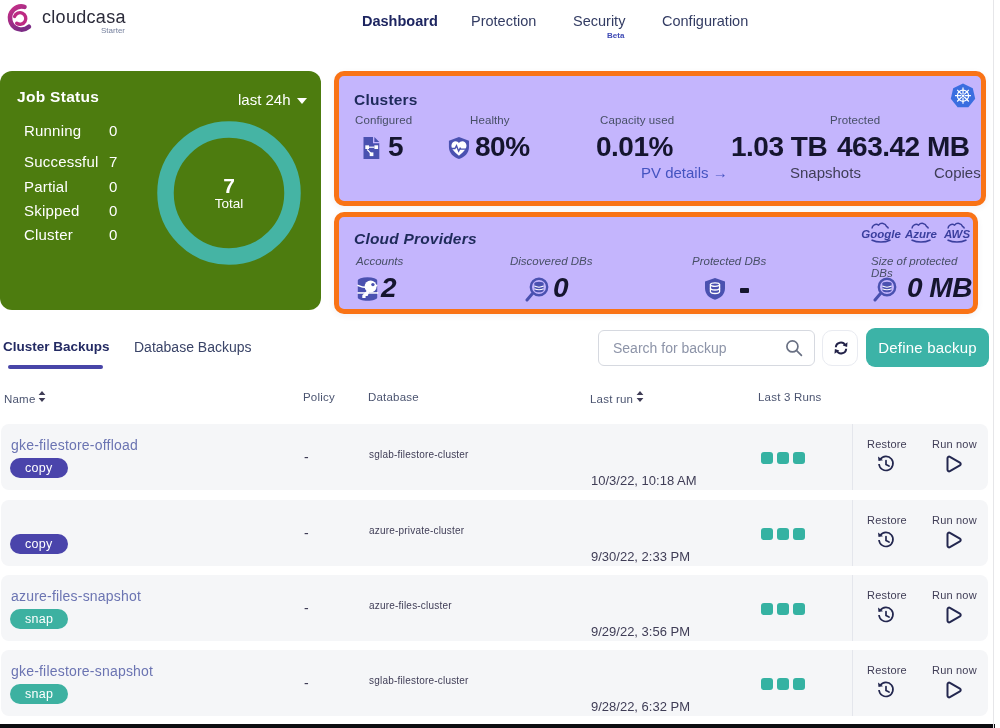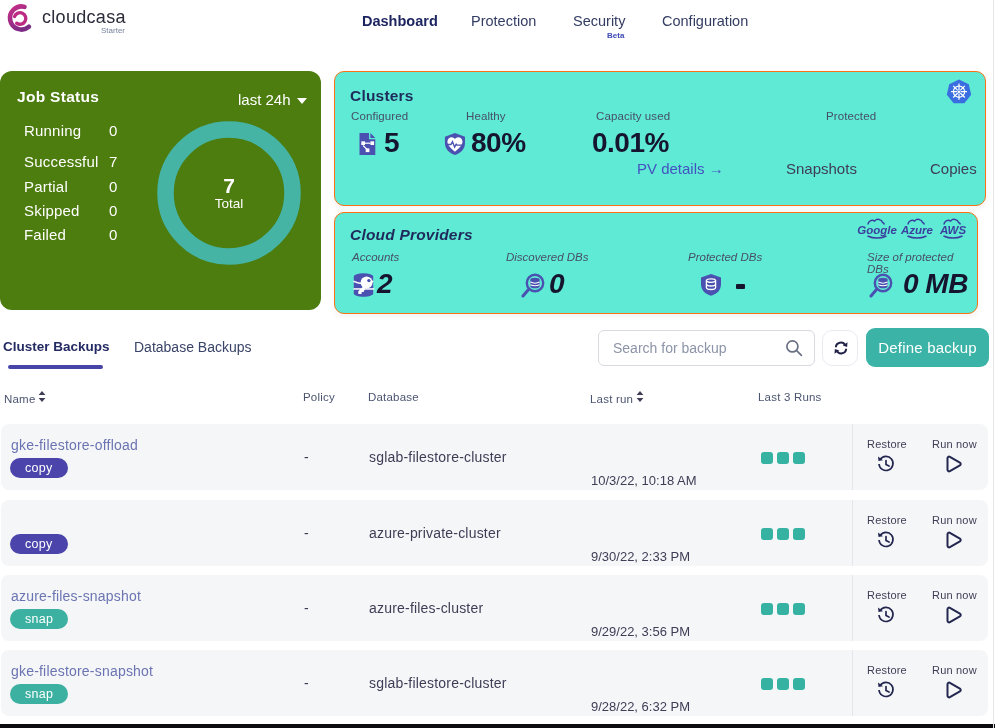--- a/index.html
+++ b/index.html
@@ -14,21 +14,21 @@
 
 
 #jobcard { left:0; top:71px; width:321px; height:239px; background:#4d7c0f; border-radius:12px; color:#fff; }
 #jobcard h2 { position:absolute; left:17px; top:17px; font-size:15.5px; font-weight:bold; letter-spacing:0.3px; }
 #last24 { position:absolute; left:238px; top:20px; font-size:15px; }
 #last24:after { content:""; display:inline-block; margin-left:6px; margin-bottom:1px; vertical-align:middle; border-left:5px solid transparent; border-right:5px solid transparent; border-top:6px solid #fff; }
 .stat-label { position:absolute; left:24px; font-size:15px; letter-spacing:0.2px; }
 .stat-val { position:absolute; left:109px; font-size:15px; }
 
 
-.card { position:absolute; background:#5eead4; border:1px solid #f97316; border-radius:10px; box-shadow:0 2px 6px rgba(30,30,80,0.06); }
+.card { position:absolute; background:#c4b5fd; border:5px solid #f97316; border-radius:10px; box-shadow:0 2px 6px rgba(30,30,80,0.06); }
 #clusters { left:334px; top:71px; width:652px; height:135px; }
 #cloud { left:334px; top:212px; width:644px; height:102px;font-style:italic; }
 .cardtitle { position:absolute; font-size:15.5px; font-weight:bold; color:#1e2a5a; letter-spacing:0.2px; }
 .mlabel { position:absolute; font-size:11.5px; color:#474f66; top:38px; letter-spacing:0.1px; }
 .mval { position:absolute; top:55px; font-size:28px; font-weight:bold; color:#15152e; letter-spacing:-0.5px; }
 .msub { position:absolute; top:88px; font-size:15px; color:#3f3d56;margin-left:48px; }
 .mlabel2 { position:absolute; font-size:11.5px; color:#474f66; top:38px; }
 .mval2 { position:absolute; top:55px; font-size:28px; font-weight:bold; color:#15152e; letter-spacing:-0.5px; }
 
 
@@ -42,21 +42,21 @@
 
 
 .th { position:absolute; top:391px; font-size:11.5px; color:#4b5470; letter-spacing:0.2px; }
 .row { position:absolute; left:1px; width:987px; height:66px; background:#f5f6f8; border-radius:8px; }
 .vline { position:absolute; left:851px; top:0; width:1px; height:66px; background:#e4e6ec; }
 .nm { position:absolute; left:10px; top:13px; font-size:14px; color:#6b74b2; letter-spacing:0.2px; }
 .pill { position:absolute; left:9px; top:34px; height:20px; border-radius:10px; color:#fff; font-size:12.5px; text-align:center; line-height:20px; padding:0 15px; letter-spacing:0.3px; }
 .pill.copy { background:#4a44ab; }
 .pill.snap { background:#3db1a1; }
 .dash { position:absolute; left:303px; top:25px; font-size:14px; color:#3f3d56; }
-.clu { position:absolute; left:368px; top:25px; font-size:14px; color:#3f3d56; letter-spacing:0.2px; }
+.clu { position:absolute; left:368px; top:25px; font-size:10px; color:#3f3d56; letter-spacing:0.2px; }
 .lr { position:absolute; left:590px; top:26px; font-size:13px; color:#3f3d56;margin-top:23px; }
 .sq { position:absolute; top:28px; width:12px; height:12px; border-radius:3px; background:#35b2a2; }
 .alabel { position:absolute; top:14px; font-size:11px; color:#3f3d56; letter-spacing:0.2px; }
 .aicon { position:absolute; top:31px; }
 .sorti { display:inline-block; vertical-align:1px; margin-left:3px; }
 
 #footerline { position:absolute; left:0; top:724px; width:995px; height:4px; background:#0c0c10; }
 #scrollline { position:absolute; left:993px; top:0; width:1px; height:728px; background:#e6e6e9; }
 </style>
 </head>
@@ -87,21 +87,21 @@
   <h2>Job Status</h2>
   <div id="last24">last 24h</div>
   <div class="stat-label" style="top:51px">Running</div>
     <div class="stat-val" style="top:51px">0</div>
   <div class="stat-label" style="top:82px">Successful</div>
     <div class="stat-val" style="top:82px">7</div>
   <div class="stat-label" style="top:107px">Partial</div>
     <div class="stat-val" style="top:107px">0</div>
   <div class="stat-label" style="top:131px">Skipped</div>
     <div class="stat-val" style="top:131px">0</div>
-  <div class="stat-label" style="top:155px">Failed</div>
+  <div class="stat-label" style="top:155px">Cluster</div>
     <div class="stat-val" style="top:155px">0</div>
   <svg class="abs" style="left:157px;top:50px" width="144" height="144">
     <circle cx="72" cy="72" r="63.5" fill="none" stroke="#45b4a4" stroke-width="16.5"></circle>
   </svg>
   <div class="abs" style="left:157px;top:103px;width:144px;text-align:center;font-size:21px;font-weight:bold">7</div>
   <div class="abs" style="left:157px;top:125px;width:144px;text-align:center;font-size:13.5px">Total</div>
 </div>
 
 <div class="card" id="clusters">
   <div class="cardtitle" style="left:15px;top:15px;">Clusters</div>
@@ -133,21 +133,23 @@
   <div class="mval" style="left:49px">5</div>
 
   <svg class="abs" style="left:109px;top:60px" width="22" height="24" viewBox="0 0 21.5 23">
     <path d="M10.7 0.8 L20.5 4.3 V10.5 c0 6.2 -4.3 10 -9.8 11.8 C5.4 20.5 0.9 16.7 0.9 10.5 V4.3 Z" fill="#4a51b0"></path>
     <path d="M10.7 19 C 5 14.5 3 11.5 3.4 8.6 C 3.7 6.4 5.5 5 7.4 5 C 8.8 5 10 5.7 10.7 6.8 C 11.4 5.7 12.6 5 14 5 C 15.9 5 17.7 6.4 18 8.6 C 18.4 11.5 16.4 14.5 10.7 19 Z" fill="#fff"></path>
     <path d="M3 12 H6.8 L8.3 9.2 L10.4 14.6 L11.9 11.7 L12.7 12.6 H18.5" stroke="#4a51b0" stroke-width="1.3" fill="none"></path>
   </svg>
   <div class="mval" style="left:136px">80%</div>
   <div class="mval" style="left:257px">0.01%</div>
   <div class="msub" style="left:254px;color:#4453c0">PV details <span style="font-weight:bold">→</span></div>
+  <div class="mval" style="left:392px">1.03 TB</div>
   <div class="msub" style="left:403px">Snapshots</div>
+  <div class="mval" style="left:498px">463.42 MB</div>
   <div class="msub" style="left:547px">Copies</div>
 </div>
 
 <div class="card" id="cloud">
   <div class="cardtitle" style="left:15px;top:13px;">Cloud Providers</div>
 
   <svg class="abs" style="left:520px;top:3px" width="120" height="28" viewBox="0 0 120 28">
     <g fill="none" stroke="#3b3f9e" stroke-width="1.5">
       <path d="M13 8.5 a4.2 4.2 0 0 1 6.6 -3.4 a4.6 4.6 0 0 1 8 1.4 a3 3 0 0 1 1.8 2"></path>
       <path d="M12.5 20 q9.5 4.2 19 0"></path>

